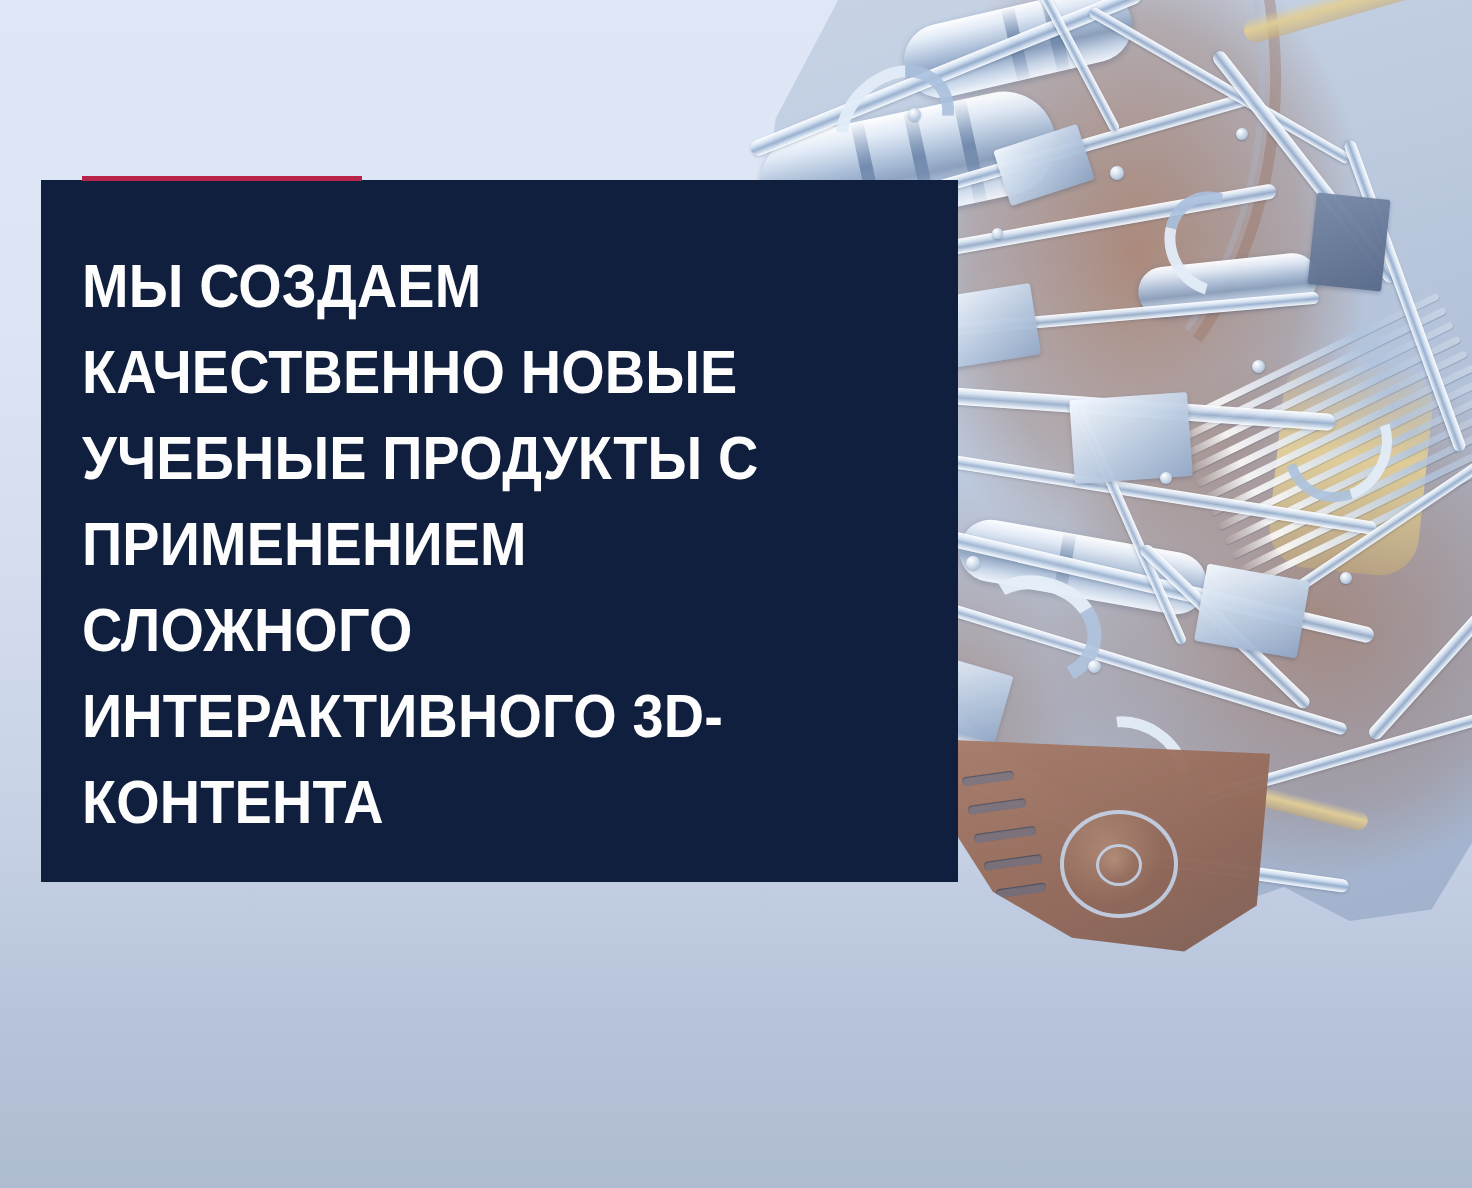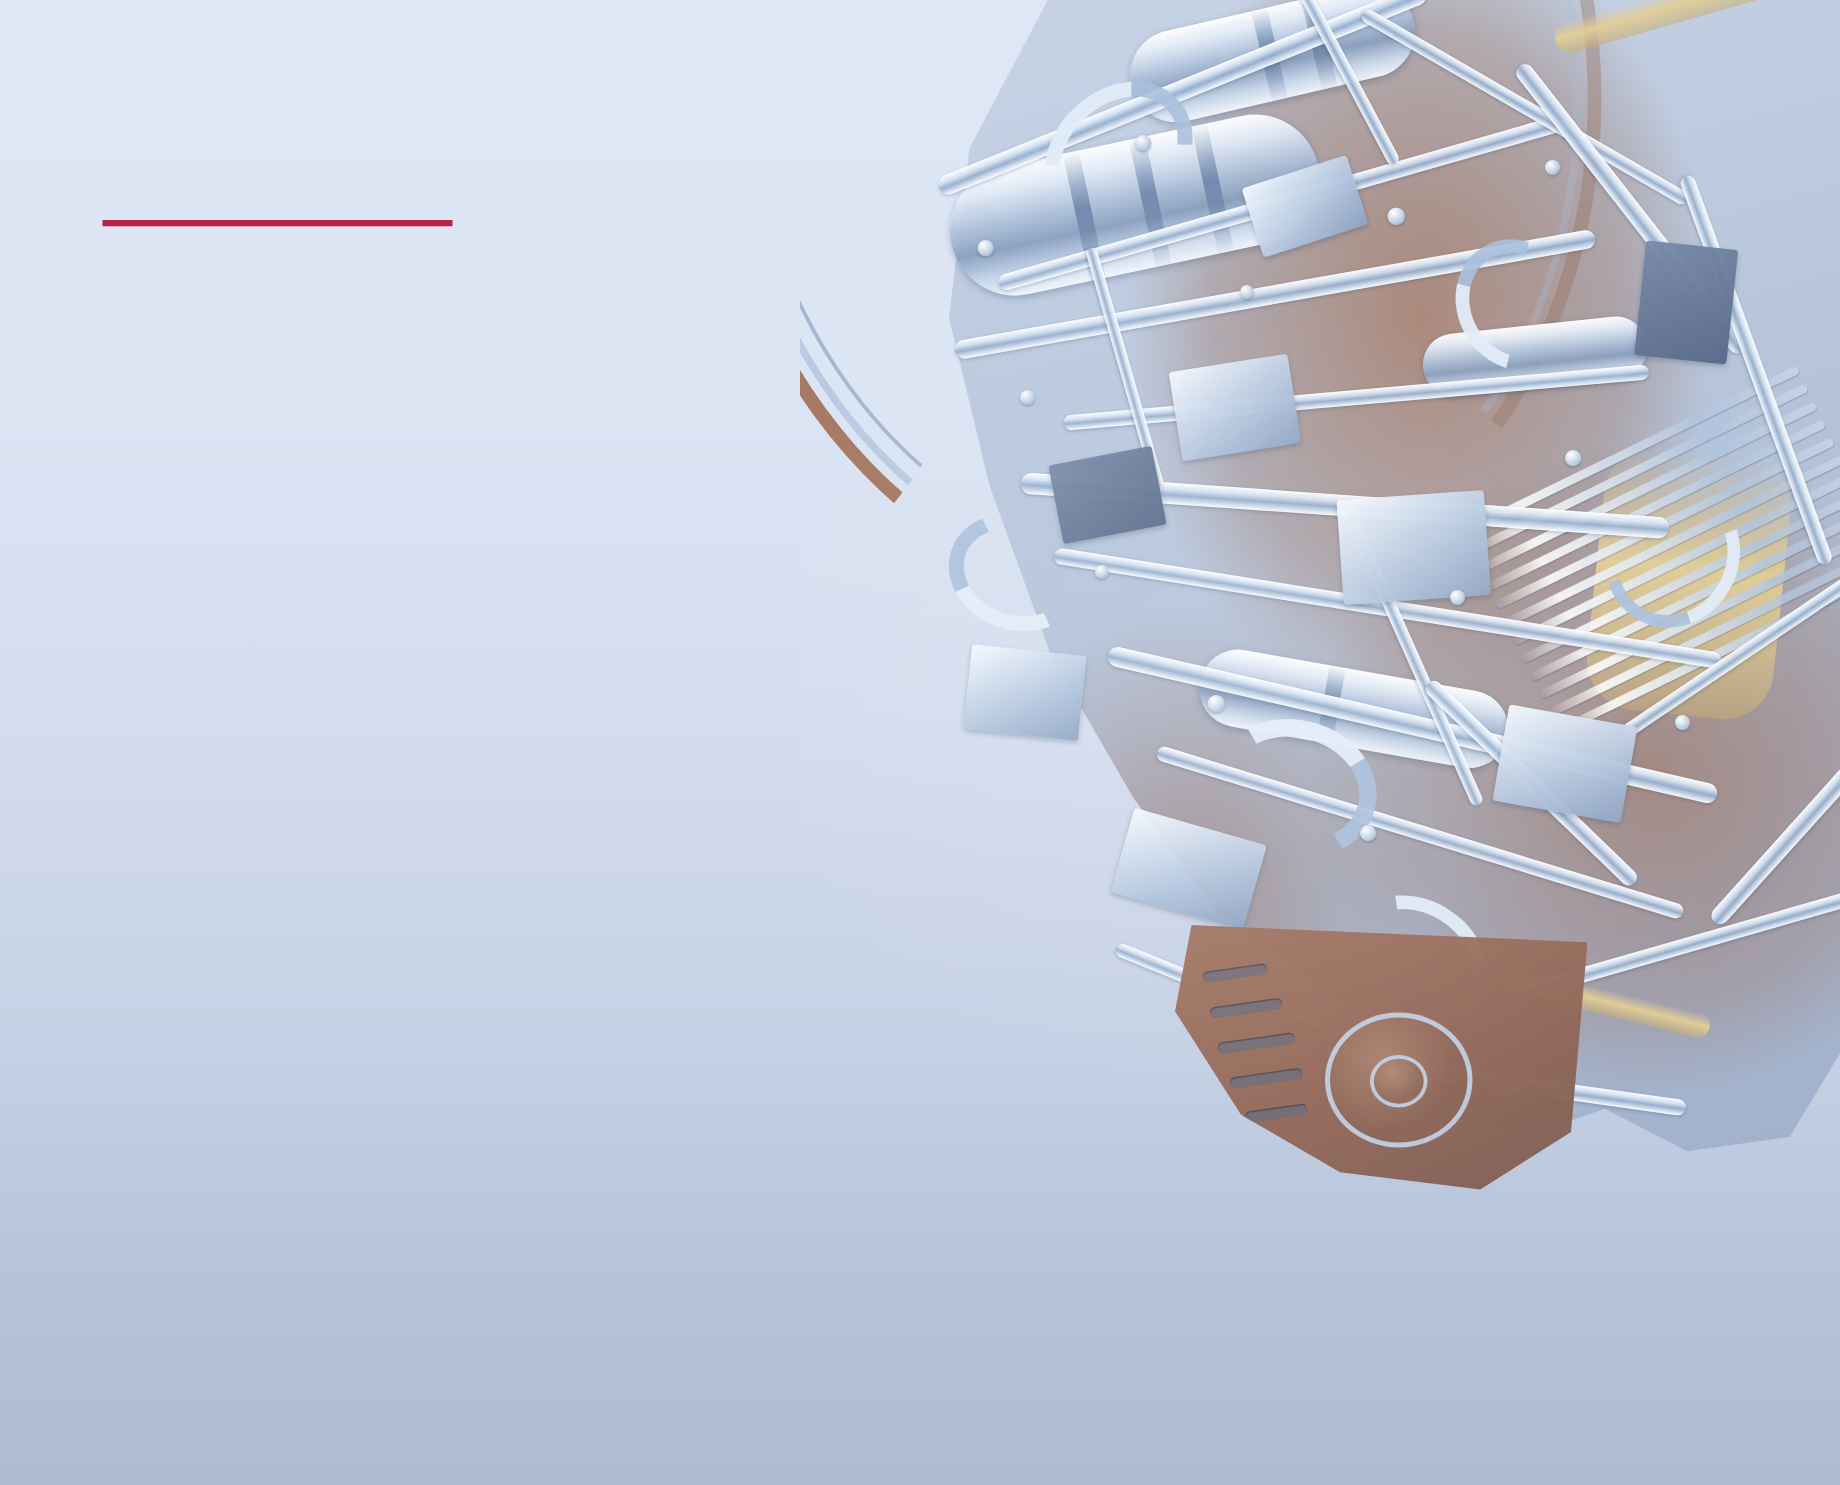--- a/index.html
+++ b/index.html
@@ -311,14 +311,17 @@
     <div class="bolt" style="left:236px; top:492px; width:11px; height:11px;"></div>
     <div class="bolt" style="left:448px; top:700px; width:13px; height:13px;"></div>
     <div class="bolt" style="left:596px; top:168px; width:12px; height:12px;"></div>
     <div class="bolt" style="left:142px; top:232px; width:13px; height:13px;"></div>
 
     <div class="soft-haze"></div>
   </div>
 
   <div class="accent-rule"></div>
 
+  <div class="text-card">
+    <div class="headline">МЫ СОЗДАЕМ КАЧЕСТВЕННО НОВЫЕ УЧЕБНЫЕ ПРОДУКТЫ С ПРИМЕНЕНИЕМ СЛОЖНОГО ИНТЕРАКТИВНОГО 3D-КОНТЕНТА</div>
+  </div>
 
 </div>
 
 </body></html>

